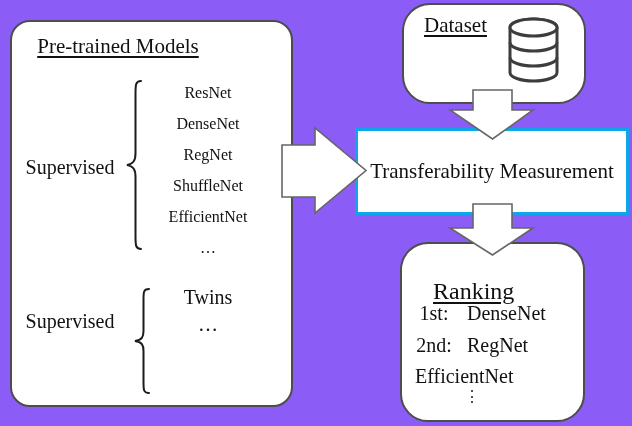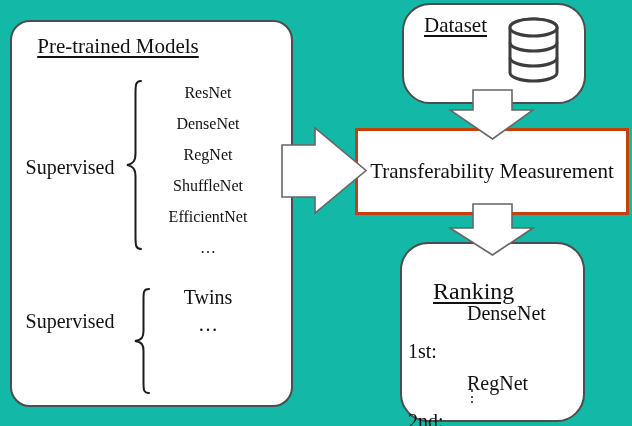--- a/index.html
+++ b/index.html
@@ -1,18 +1,18 @@
 <!DOCTYPE html>
 <html><head>
 <meta charset="utf-8">
 <style>
   html,body { margin:0; padding:0; background:#fff; }
   .stage {
     position:relative; width:632px; height:426px; overflow:hidden;
-    background:#14b8a6; color:#111;
+    background:#8b5cf6; color:#111;
     font-family:"Liberation Serif","DejaVu Serif",serif;
   }
   .rbox { position:absolute; background:#fff; border:2px solid #4d4d4d; box-sizing:border-box; z-index:1; }
   .txt { position:absolute; z-index:2; white-space:nowrap; }
   .u { text-decoration:underline; text-decoration-thickness:1.5px; text-underline-offset:3px; }
   .center { text-align:center; }
   svg.shape { position:absolute; display:block; }
   .z3 { z-index:3; }
 
   
@@ -26,31 +26,31 @@
   .models-selfsup { left:132px; top:284px; width:152px; font-size:20px; line-height:27px; }
 
   
   .box-dataset { left:402px; top:3px; width:184px; height:101px; border-radius:28px; }
   .title-dataset { left:424px; top:13px; font-size:21px; }
   .icon-db { left:507px; top:17px; }
 
   
   .box-measurement {
     position:absolute; left:355px; top:128px; width:274px; height:87px;
-    border:3px solid #c2410c; box-sizing:border-box; background:#fff; z-index:1;
+    border:3px solid #0ea5e9; box-sizing:border-box; background:#fff; z-index:1;
     display:flex; align-items:center; justify-content:center;
     font-size:21px; white-space:nowrap;
   }
 
   
   .box-ranking { left:400px; top:242px; width:185px; height:180px; border-radius:28px; }
   .title-ranking { left:433px; top:278px; font-size:24px; }
   .ranking-items { left:408px; top:298px; width:172px; font-size:20px; line-height:31.5px; }
   .rrow { display:flex; }
-  .rrank { width:52px; text-align:left;margin-top:38px; }
+  .rrank { width:52px; text-align:center; }
   .rname { margin-left:7px; }
   .vdots { left:462px; top:384px; width:20px; font-size:16px; line-height:5.5px; text-align:center; }
   .vdots span { display:block; }
 
   
   .arrow-left  { left:280px; top:126px; }
   .arrow-d1    { left:448px; top:88px; }
   .arrow-d2    { left:448px; top:202px; }
   .arrow-poly  { fill:#fff; stroke:#666; stroke-width:1.6; stroke-linejoin:miter; }
   .brace-path  { fill:none; stroke:#1c1c1c; stroke-width:2; stroke-linecap:round; }

